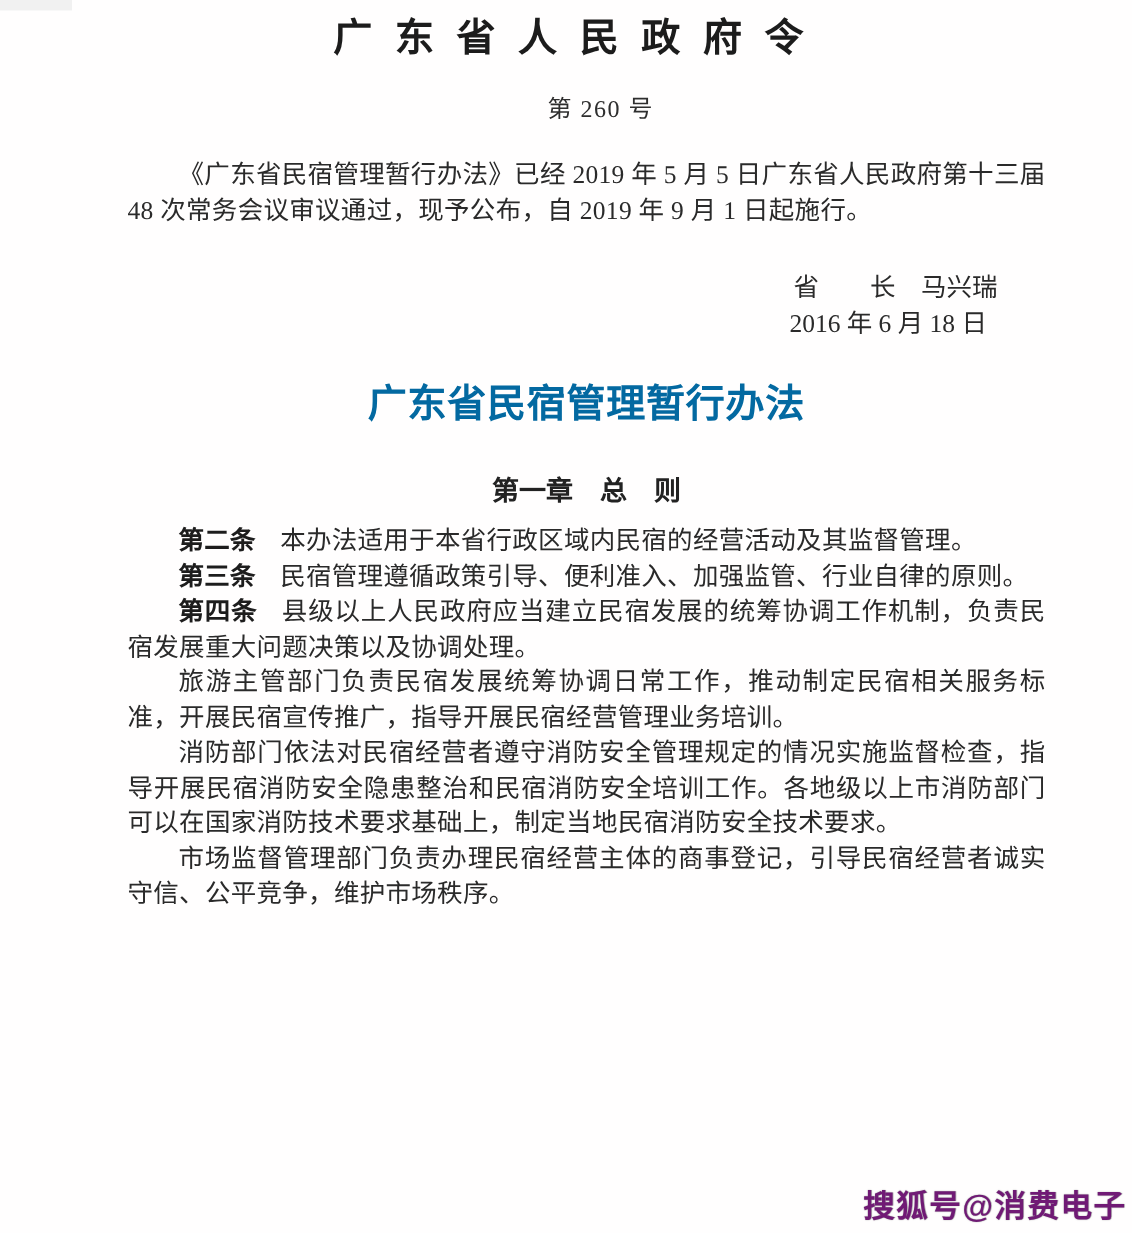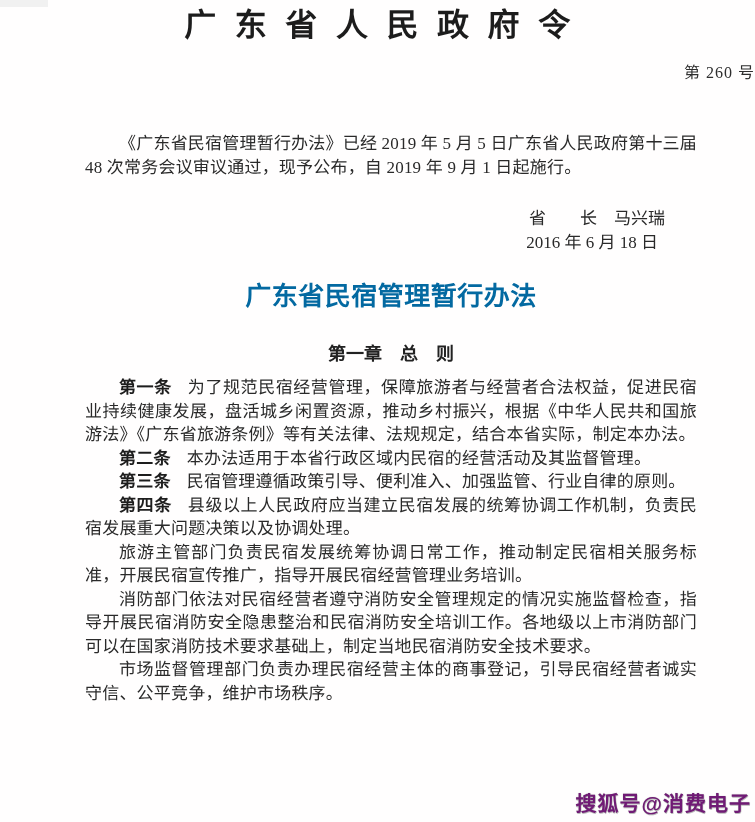--- a/index.html
+++ b/index.html
@@ -22,39 +22,39 @@
     left: 0;
     width: 48px;
     height: 7px;
     background: #f1f1f1;
   }
   .order-title {
     margin: 0;
     padding-top: 11px;
     padding-left: 18px;
     text-align: center;
-    font-size: 32px;
+    font-size: 26px;
     line-height: 29px;
     font-weight: bold;
     letter-spacing: 0.58em;
     color: #1c1c1c;
   }
   .order-number {
     margin-top: 19px;
-    text-align: right;
+    text-align: center;
     font-size: 16px;
     letter-spacing: 1px;
     color: #2e2e2e;
     margin-left: 46px;
   }
   .content {
     padding: 0 58px 0 85px; 
   }
   .preamble {
-    margin: 49px 0 0 0;
+    margin: 22px 0 0 0;
     font-size: 17px;
     line-height: 24px;
     text-indent: 2em;
     text-align: justify;
     letter-spacing: 0.2px;
   }
   .signature {
     margin-top: 27px;
     font-size: 17px;
     line-height: 24px;
@@ -136,21 +136,20 @@
         <span>省　　长　</span><span>马兴瑞</span>
       </div>
       <div class="sign-date">2016 年 6 月 18 日</div>
     </div>
 
     <h2 class="law-title">广东省民宿管理暂行办法</h2>
 
     <h3 class="chapter-heading">第一章　总　则</h3>
 
     <div class="body-paras">
-      <p class="para"><b class="art-num">第一条</b><span>为了规范民宿经营管理，保障旅游者与经营者合法权益，促进民宿业持续健康发展，盘活城乡闲置资源，推动乡村振兴，根据《中华人民共和国旅游法》《广东省旅游条例》等有关法律、法规规定，结合本省实际，制定本办法。</span></p>
       <p class="para"><b class="art-num">第二条</b><span>本办法适用于本省行政区域内民宿的经营活动及其监督管理。</span></p>
       <p class="para"><b class="art-num">第三条</b><span>民宿管理遵循政策引导、便利准入、加强监管、行业自律的原则。</span></p>
       <p class="para"><b class="art-num">第四条</b><span>县级以上人民政府应当建立民宿发展的统筹协调工作机制，负责民宿发展重大问题决策以及协调处理。</span></p>
       <p class="para"><b class="art-num"></b><span>旅游主管部门负责民宿发展统筹协调日常工作，推动制定民宿相关服务标准，开展民宿宣传推广，指导开展民宿经营管理业务培训。</span></p>
       <p class="para"><b class="art-num"></b><span>消防部门依法对民宿经营者遵守消防安全管理规定的情况实施监督检查，指导开展民宿消防安全隐患整治和民宿消防安全培训工作。各地级以上市消防部门可以在国家消防技术要求基础上，制定当地民宿消防安全技术要求。</span></p>
       <p class="para"><b class="art-num"></b><span>市场监督管理部门负责办理民宿经营主体的商事登记，引导民宿经营者诚实守信、公平竞争，维护市场秩序。</span></p>
     </div>
 
   </section>
 

